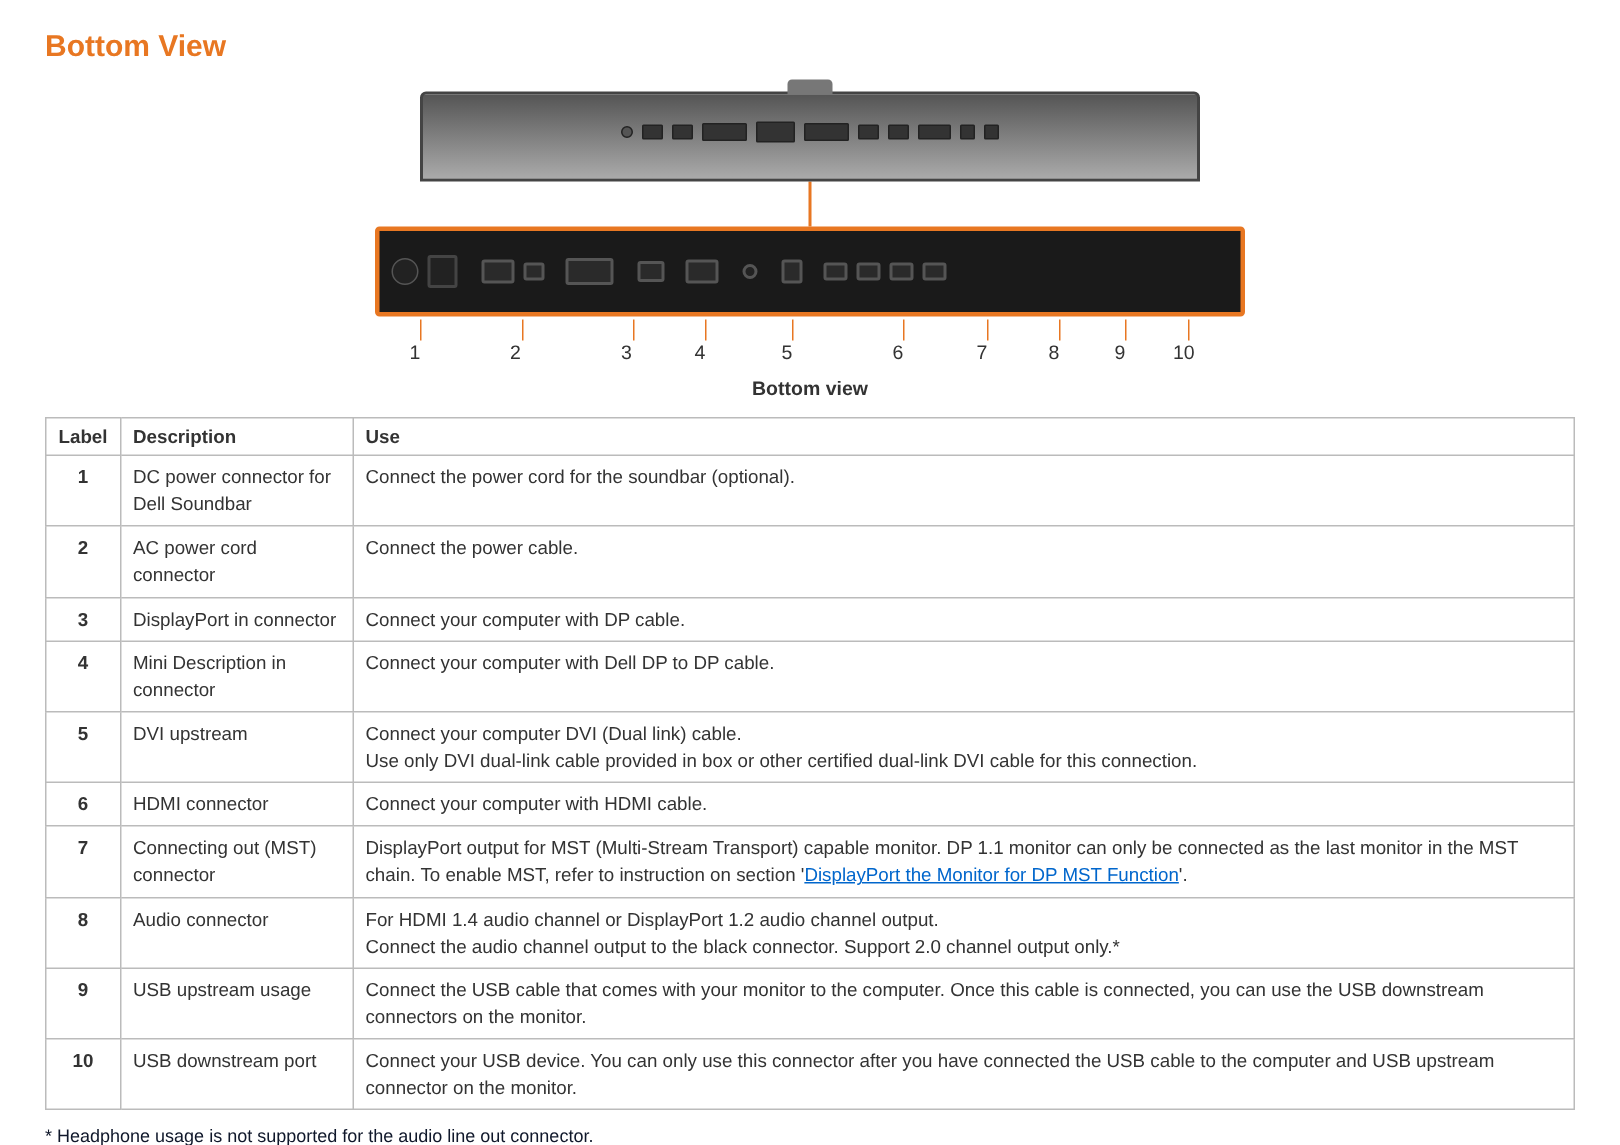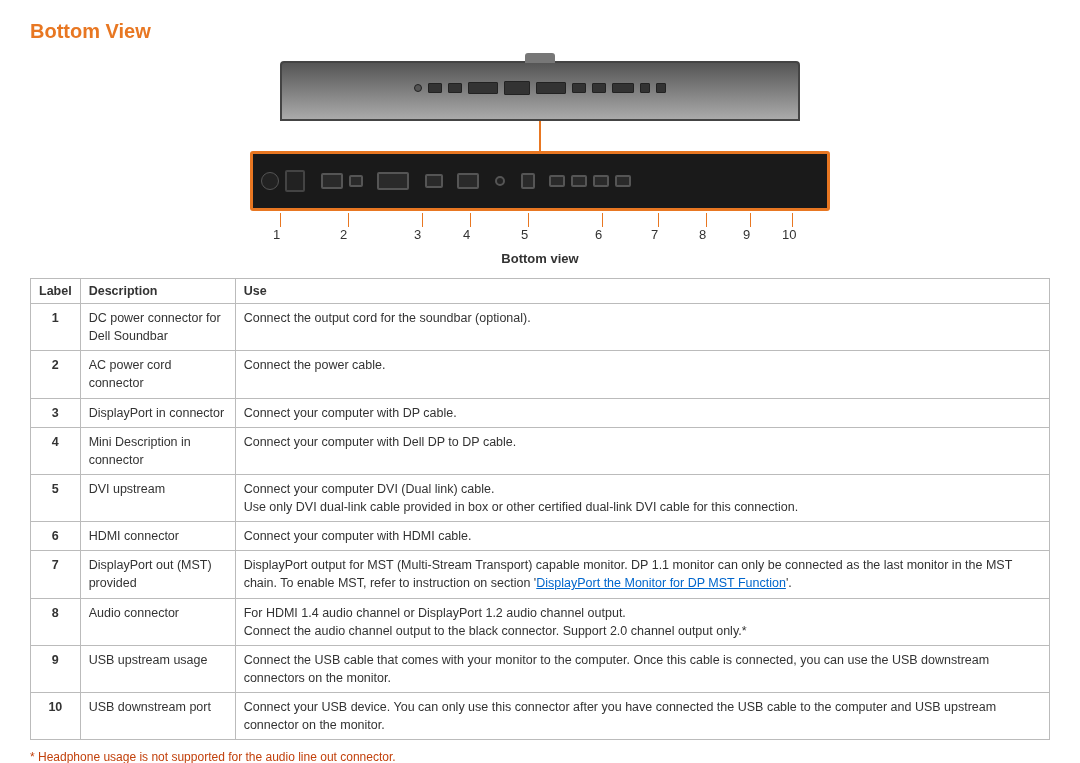--- a/index.html
+++ b/index.html
@@ -123,21 +123,21 @@
     }
     .data-table td.use-col {
       
     }
     .link-blue {
       color: #0066cc;
       text-decoration: underline;
     }
     .footnote {
       font-size: 12px;
-      color: #c2410c;
+      color: #0f172a;
       margin-top: 10px;
     }
   </style>
 </head>
 <body>
 
 <h1 class="page-title">Bottom View</h1>
 
 <div class="diagram-section">
 
@@ -240,21 +240,21 @@
     <tr>
       <th style="width:42px;text-align:center;">Label</th>
       <th style="width:155px;">Description</th>
       <th>Use</th>
     </tr>
   </thead>
   <tbody id="table-body">
   <tr>
         <td class="label-col">1</td>
         <td class="desc-col">DC power connector for Dell Soundbar</td>
-        <td class="use-col">Connect the output cord for the soundbar (optional).</td>
+        <td class="use-col">Connect the power cord for the soundbar (optional).</td>
       </tr>
       <tr>
         <td class="label-col">2</td>
         <td class="desc-col">AC power cord connector</td>
         <td class="use-col">Connect the power cable.</td>
       </tr>
       <tr>
         <td class="label-col">3</td>
         <td class="desc-col">DisplayPort in connector</td>
         <td class="use-col">Connect your computer with DP cable.</td>
@@ -269,21 +269,21 @@
         <td class="desc-col">DVI upstream</td>
         <td class="use-col">Connect your computer DVI (Dual link) cable.<br>Use only DVI dual-link cable provided in box or other certified dual-link DVI cable for this connection.</td>
       </tr>
       <tr>
         <td class="label-col">6</td>
         <td class="desc-col">HDMI connector</td>
         <td class="use-col">Connect your computer with HDMI cable.</td>
       </tr>
       <tr>
         <td class="label-col">7</td>
-        <td class="desc-col">DisplayPort out (MST) provided</td>
+        <td class="desc-col">Connecting out (MST) connector</td>
         <td class="use-col">DisplayPort output for MST (Multi-Stream Transport) capable monitor. DP 1.1 monitor can only be connected as the last monitor in the MST chain. To enable MST, refer to instruction on section '<a href="#" class="link-blue">DisplayPort the Monitor for DP MST Function</a>'.</td>
       </tr>
       <tr>
         <td class="label-col">8</td>
         <td class="desc-col">Audio connector</td>
         <td class="use-col">For HDMI 1.4 audio channel or DisplayPort 1.2 audio channel output.<br>Connect the audio channel output to the black connector. Support 2.0 channel output only.*</td>
       </tr>
       <tr>
         <td class="label-col">9</td>
         <td class="desc-col">USB upstream usage</td>

